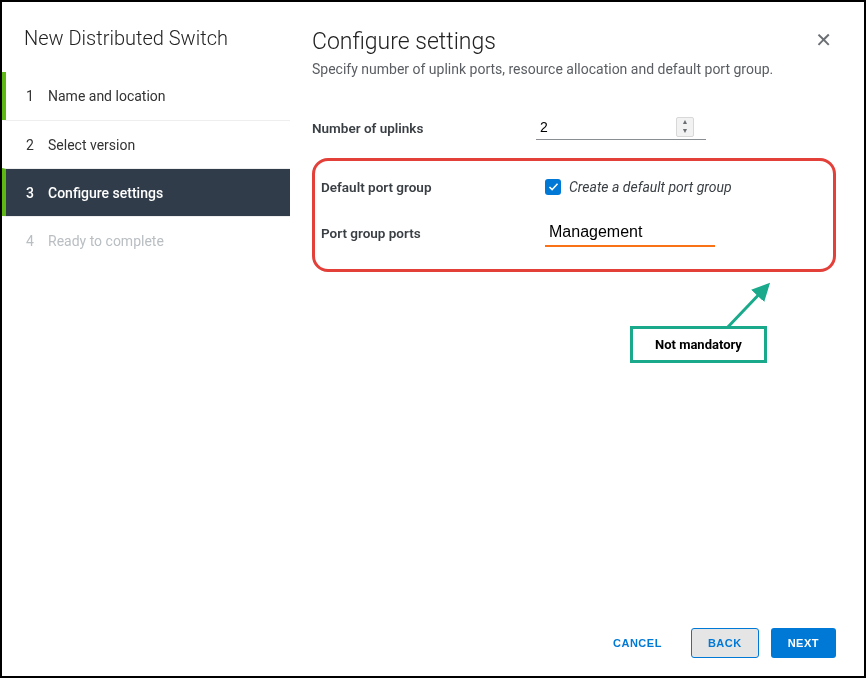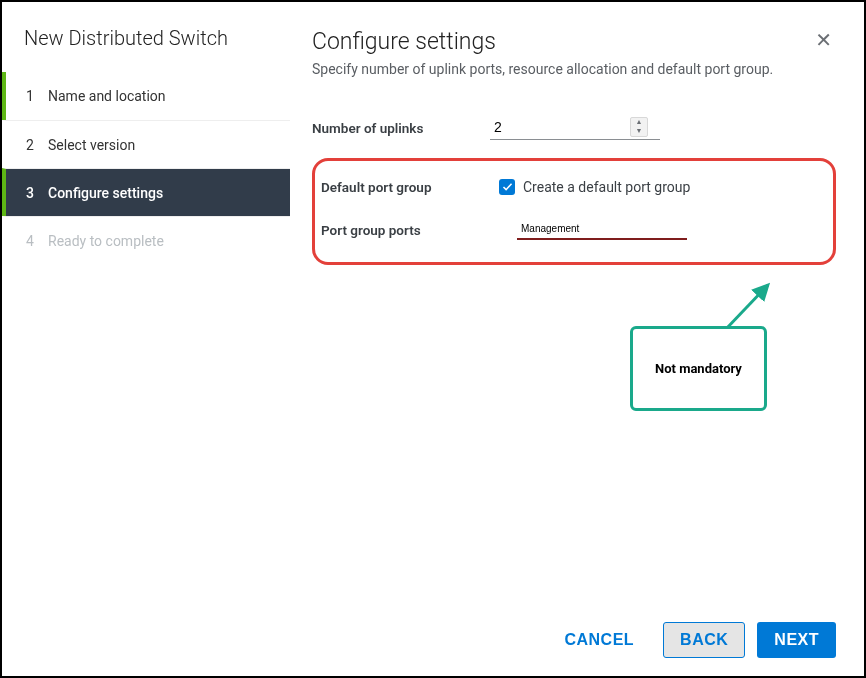--- a/index.html
+++ b/index.html
@@ -85,20 +85,21 @@
     font-size: 20px;
     color: #6b6f74;
     cursor: pointer;
     padding: 2px 4px;
     line-height: 1;
   }
   .form-row {
     display: flex;
     align-items: center;
     padding: 12px 0;
+    gap: 46px;
   }
   .form-label {
     width: 178px;
     font-size: 13.5px;
     font-weight: 600;
     color: #3a3f44;
   }
   .stepper {
     display: flex;
     align-items: center;
@@ -141,72 +142,72 @@
   .select-wrap svg { width: 10px; height: 10px; fill: #6b6f74; }
   .highlight-box {
     border: 3px solid #e3403a;
     border-radius: 16px;
     padding: 6px 6px 10px 6px;
     margin-top: 6px;
   }
   .checkbox-row {
     display: flex;
     align-items: center;
+    font-style: italic;
   }
   .chk {
     width: 16px; height: 16px;
     border-radius: 3px;
     background: #0079d6;
     display: inline-flex;
     align-items: center;
     justify-content: center;
     margin-right: 8px;
     cursor: pointer;
   }
   .chk svg { width: 11px; height: 11px; fill: #fff; }
   .chk-label { font-size: 14px; color: #3a3f44; }
   .text-input {
     border: none;
-    border-bottom: 2px solid #7f1d1d;
+    border-bottom: 2px solid #f97316;
     outline: none;
-    font-size: 10px;
+    font-size: 16px;
     width: 170px;
     padding: 4px 0 4px 4px;
     background: transparent;
-    margin-left: 18px;
   }
   .callout {
     position: absolute;
     top: 324px;
     left: 340px;
     background: #fff;
     border: 3px solid #1aa98b;
-    border-radius: 6px;
-    padding: 32px 22px;
+    border-radius: 0;
+    padding: 8px 22px;
     font-size: 13px;
     font-weight: 700;
     color: #000;
   }
   .arrow {
     position: absolute;
     top: 275px;
     left: 428px;
     width: 60px;
     height: 60px;
     pointer-events: none;
   }
   .footer {
     margin-top: auto;
     display: flex;
     justify-content: flex-end;
     gap: 12px;
     padding-top: 14px;
   }
   .btn {
-    font-size: 16px;
+    font-size: 11px;
     font-weight: 600;
     letter-spacing: 0.5px;
     padding: 8px 16px;
     cursor: pointer;
     border-radius: 3px;
     border: 1px solid transparent;
     text-transform: uppercase;
   }
   .btn.link {
     background: transparent;

